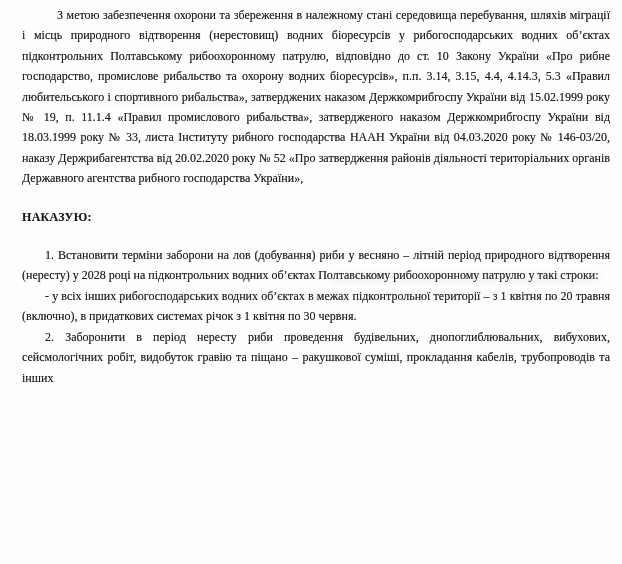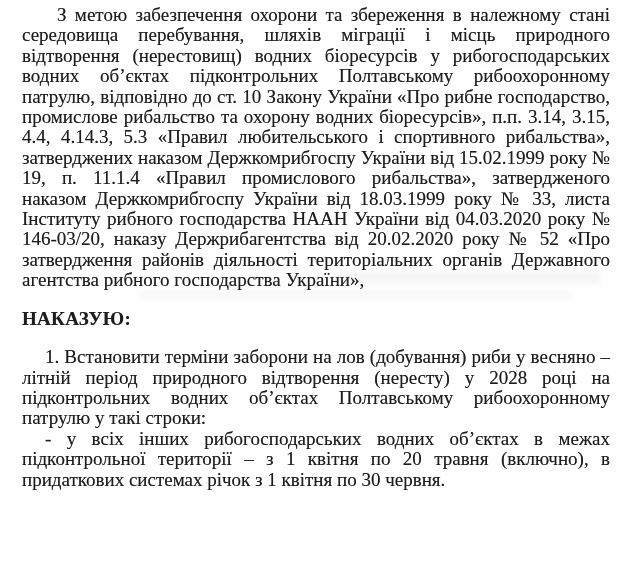--- a/index.html
+++ b/index.html
@@ -13,21 +13,21 @@
     overflow: hidden;
     position: relative;
   }
   .page {
     box-sizing: border-box;
     width: 622px;
     height: 564px;
     padding: 5px 12px 0 22px;
     background: #fffefe;
     font-family: "Liberation Serif", "DejaVu Serif", serif;
-    font-size: 19px;
+    font-size: 12px;
     line-height: 20.4px;
     color: #1d1d1d;
     position: relative;
     text-shadow: 0 0 0.4px rgba(40,40,40,0.55);
   }
   .page p {
     margin: 0;
     text-align: justify;
   }
   .indent-lg { text-indent: 35px; }
@@ -66,14 +66,15 @@
 
   <p class="indent-lg">З метою забезпечення охорони та збереження в належному стані середовища перебування, шляхів міграції і місць природного відтворення (нерестовищ) водних біоресурсів у рибогосподарських водних об’єктах підконтрольних Полтавському рибоохоронному патрулю, відповідно до ст. 10 Закону України «Про рибне господарство, промислове рибальство та охорону водних біоресурсів», п.п. 3.14, 3.15, 4.4, 4.14.3, 5.3 «Правил любительського і спортивного рибальства», затверджених наказом Держкомрибгоспу України від 15.02.1999 року № 19, п. 11.1.4 «Правил промислового рибальства», затвердженого наказом Держкомрибгоспу України від 18.03.1999 року № 33, листа Інституту рибного господарства НААН України від 04.03.2020 року № 146-03/20, наказу Держрибагентства від 20.02.2020 року № 52 «Про затвердження районів діяльності територіальних органів Державного агентства рибного господарства України»,</p>
 
   <p class="heading">НАКАЗУЮ:</p>
 
   <p class="indent">1. Встановити терміни заборони на лов (добування) риби у весняно – літній період природного відтворення (нересту) у 2028 році на підконтрольних водних об’єктах Полтавському рибоохоронному патрулю у такі строки:</p>
 
 
   <p class="indent">- у всіх інших рибогосподарських водних об’єктах в межах підконтрольної території – з 1 квітня по 20 травня (включно), в придаткових системах річок з 1 квітня по 30 червня.</p>
 
+  <p class="indent">2. Заборонити в період нересту риби проведення будівельних, днопоглиблювальних, вибухових, сейсмологічних робіт, видобуток гравію та піщано – ракушкової суміші, прокладання кабелів, трубопроводів та інших</p>
 
 </div>
 
 </body></html>

